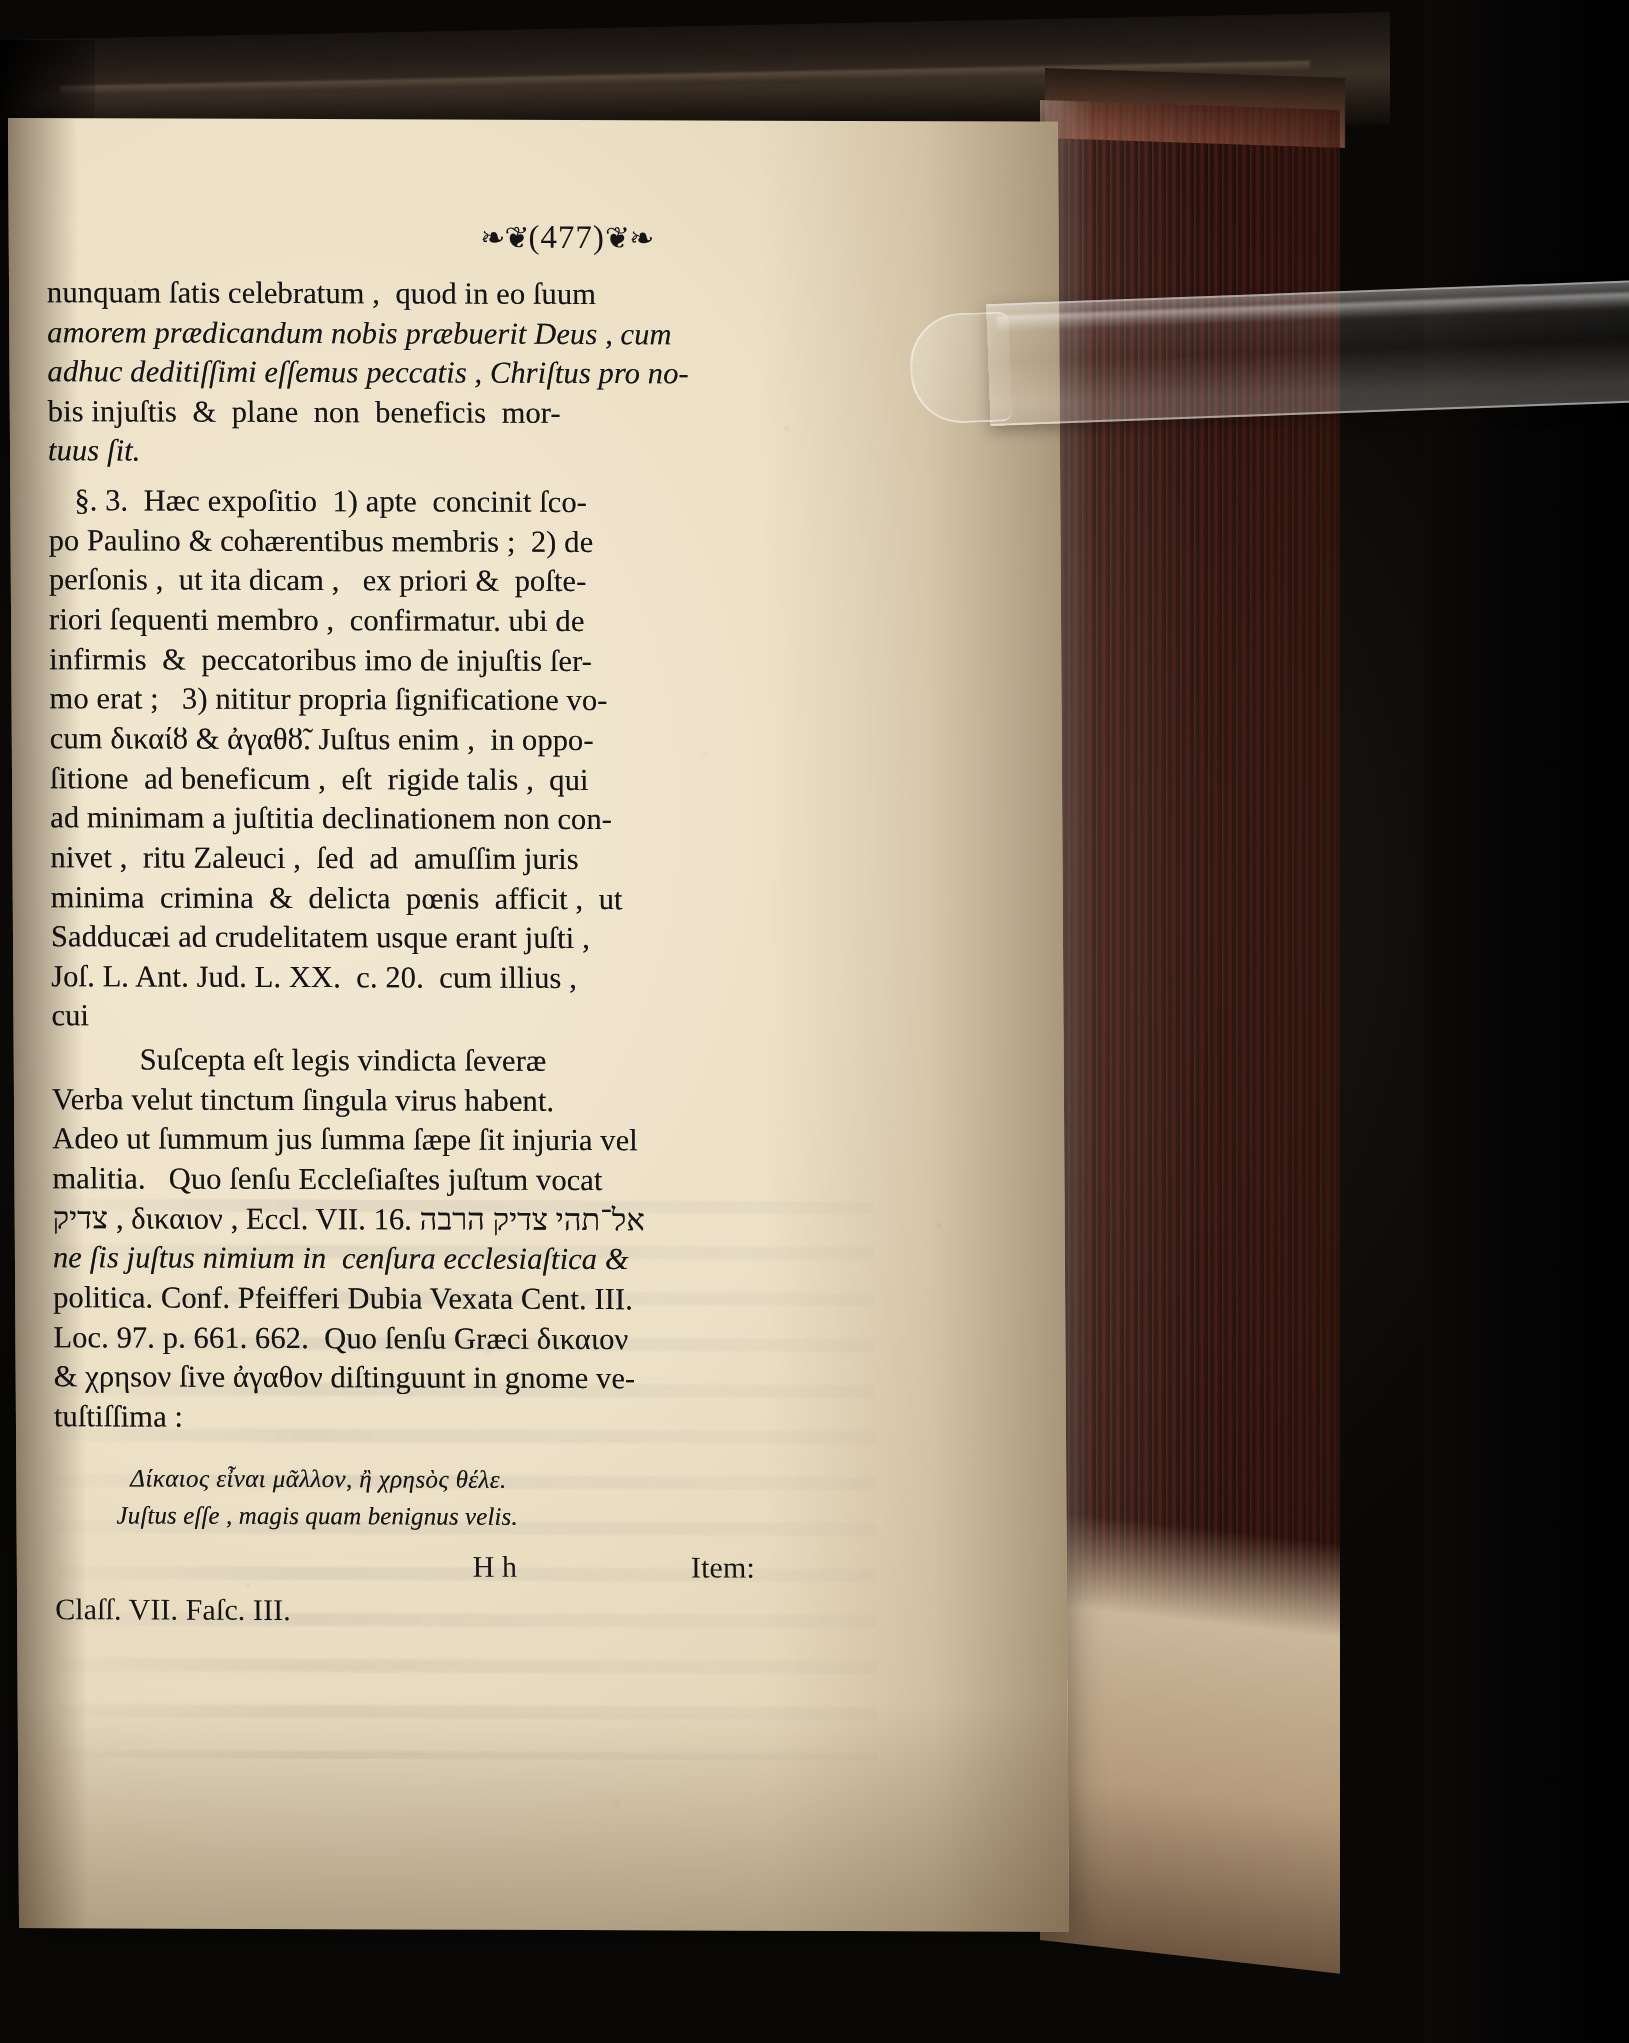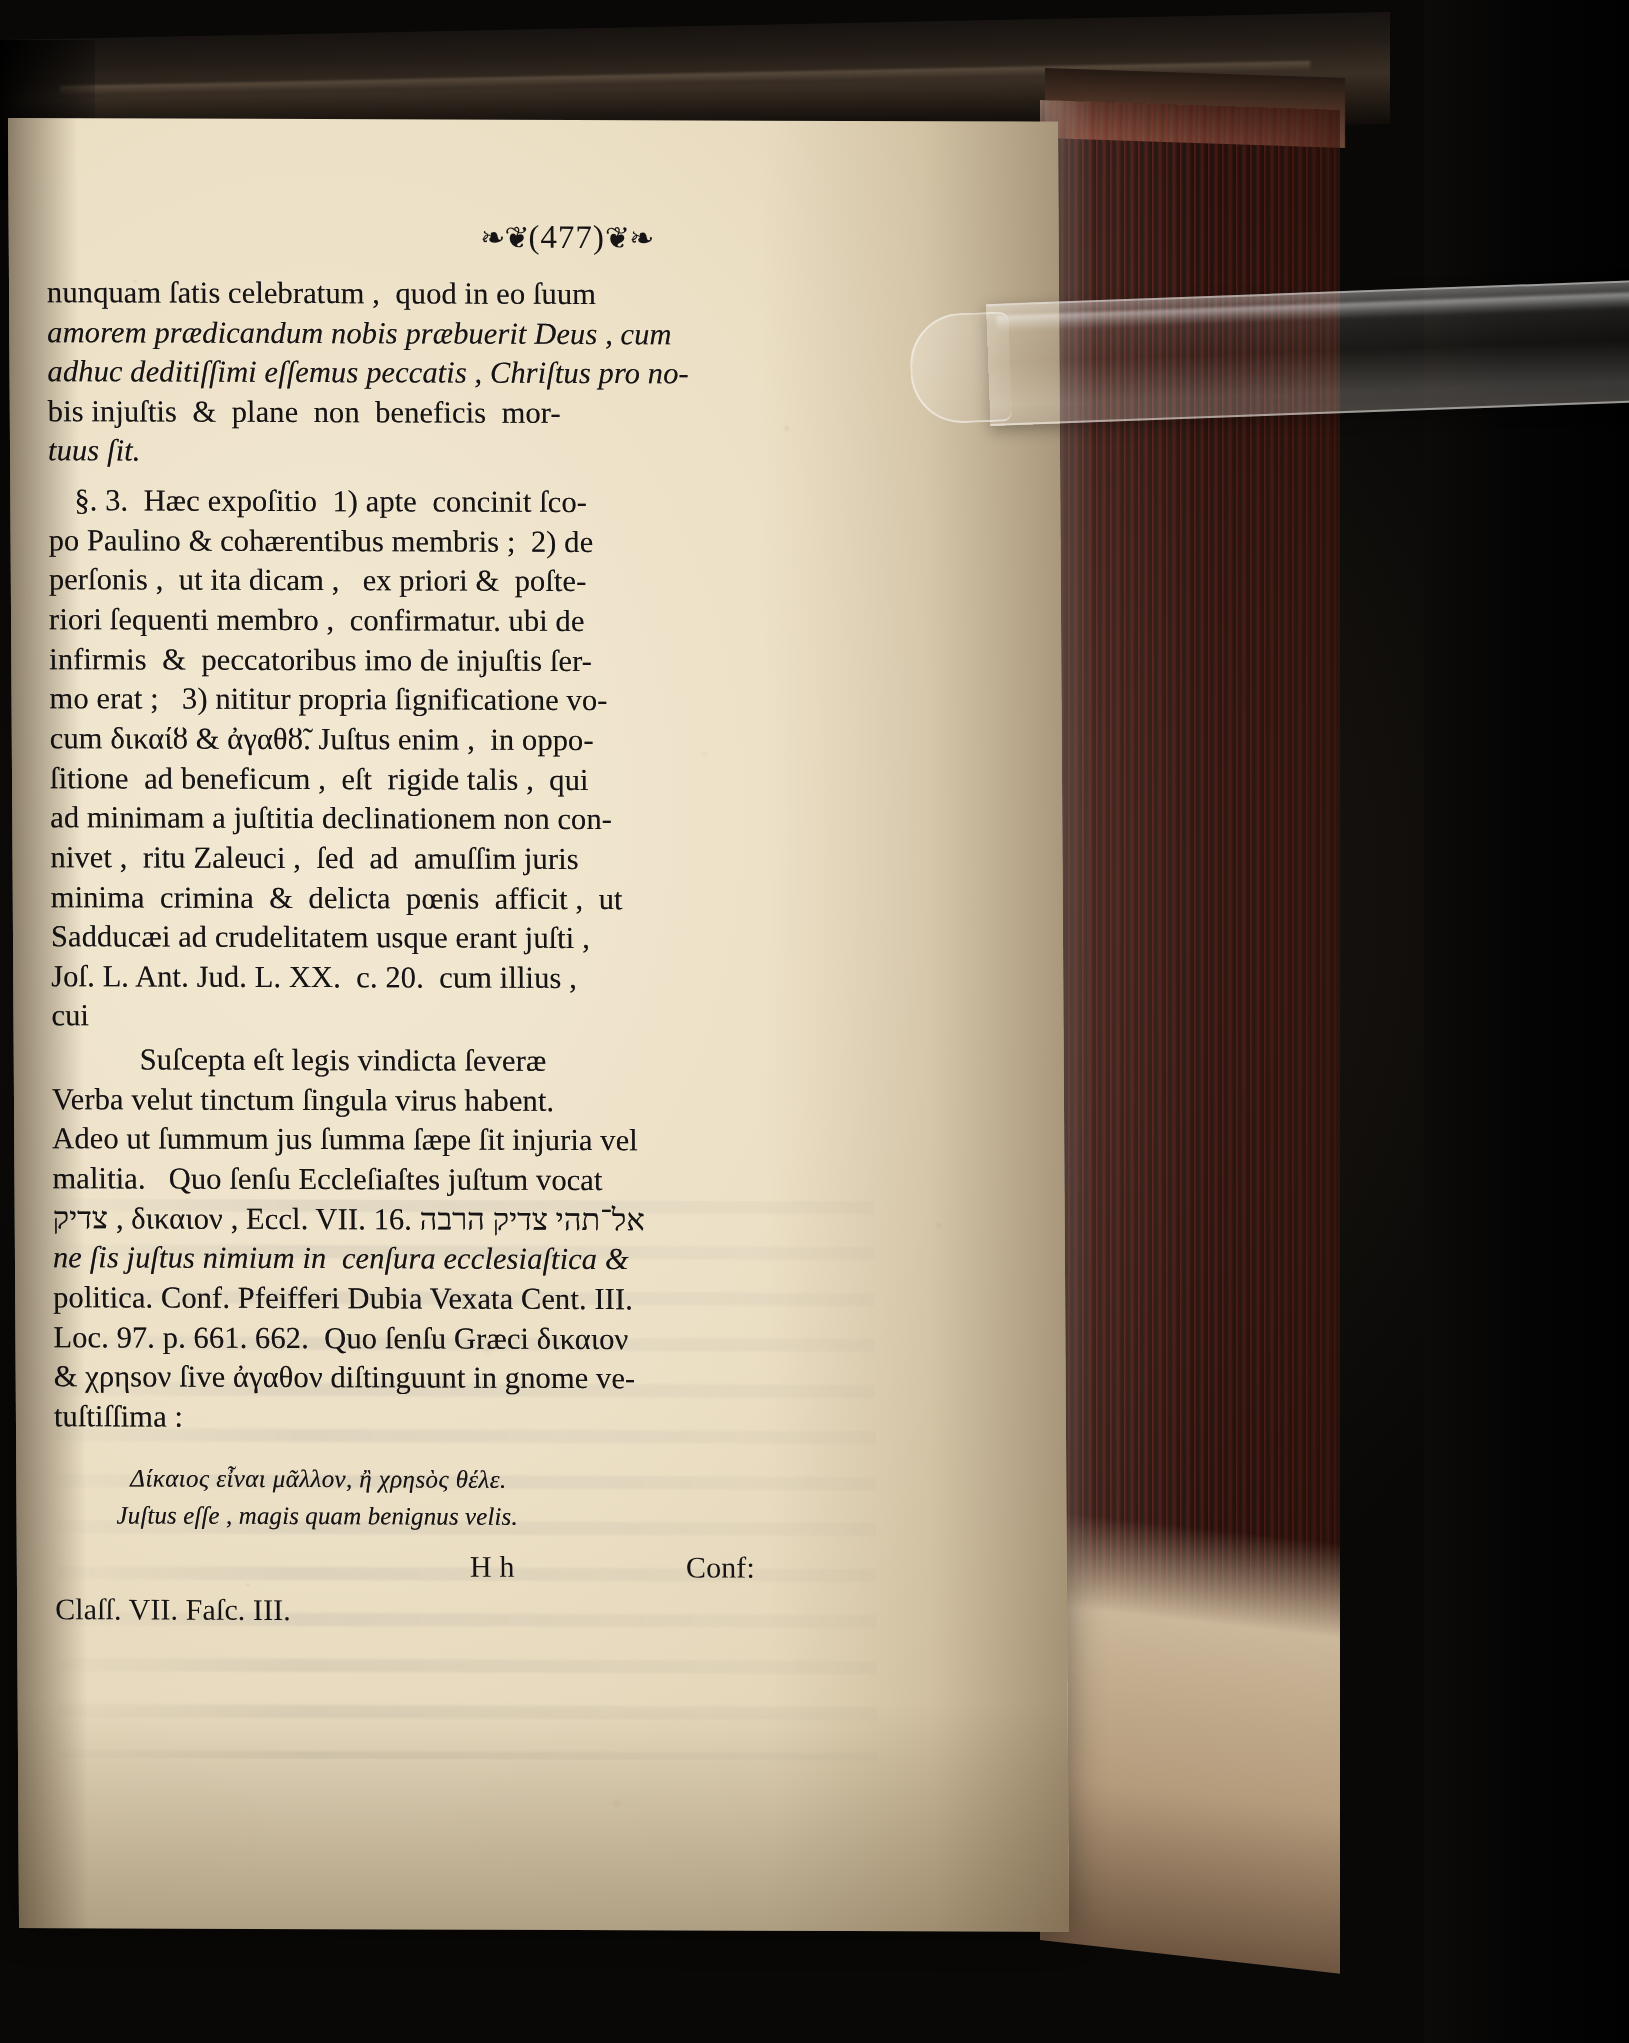--- a/index.html
+++ b/index.html
@@ -212,21 +212,21 @@
         </div>
 
         <div>
           <span class="ln gnome gk">Δίκαιος εἶναι μᾶλλον, ἢ χρηsὸς θέλε.</span>
           <span class="ln gnome-lat">Juſtus eſſe , magis quam benignus velis.</span>
         </div>
 
         <div class="footline">
           <span class="sig-left">Claſſ. VII. Faſc. III.</span>
           <span class="sig-mid">H h</span>
-          <span class="sig-right">Conf:</span>
+          <span class="sig-right">Item:</span>
         </div>
 
       </div>
     </div>
   </div>
 
   <div class="weight">
     <div class="weight-tip"></div>
     <div class="weight-gloss"></div>
   </div>

